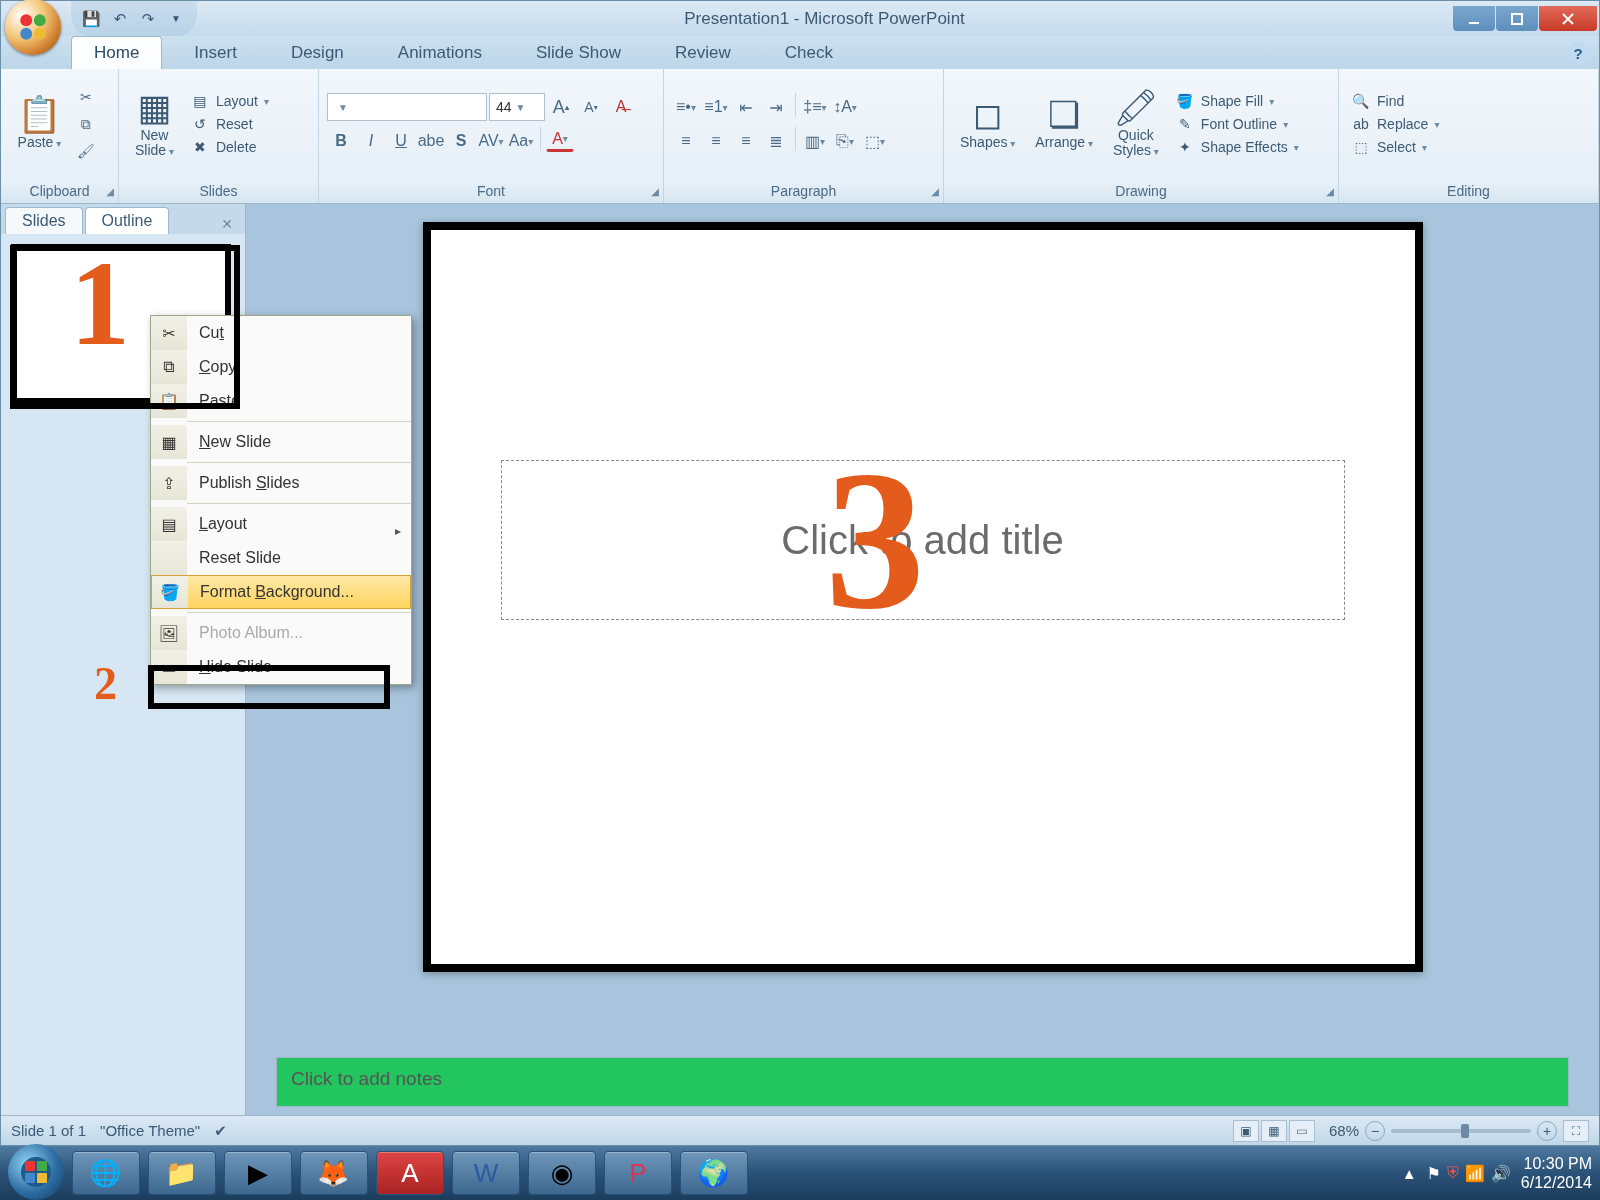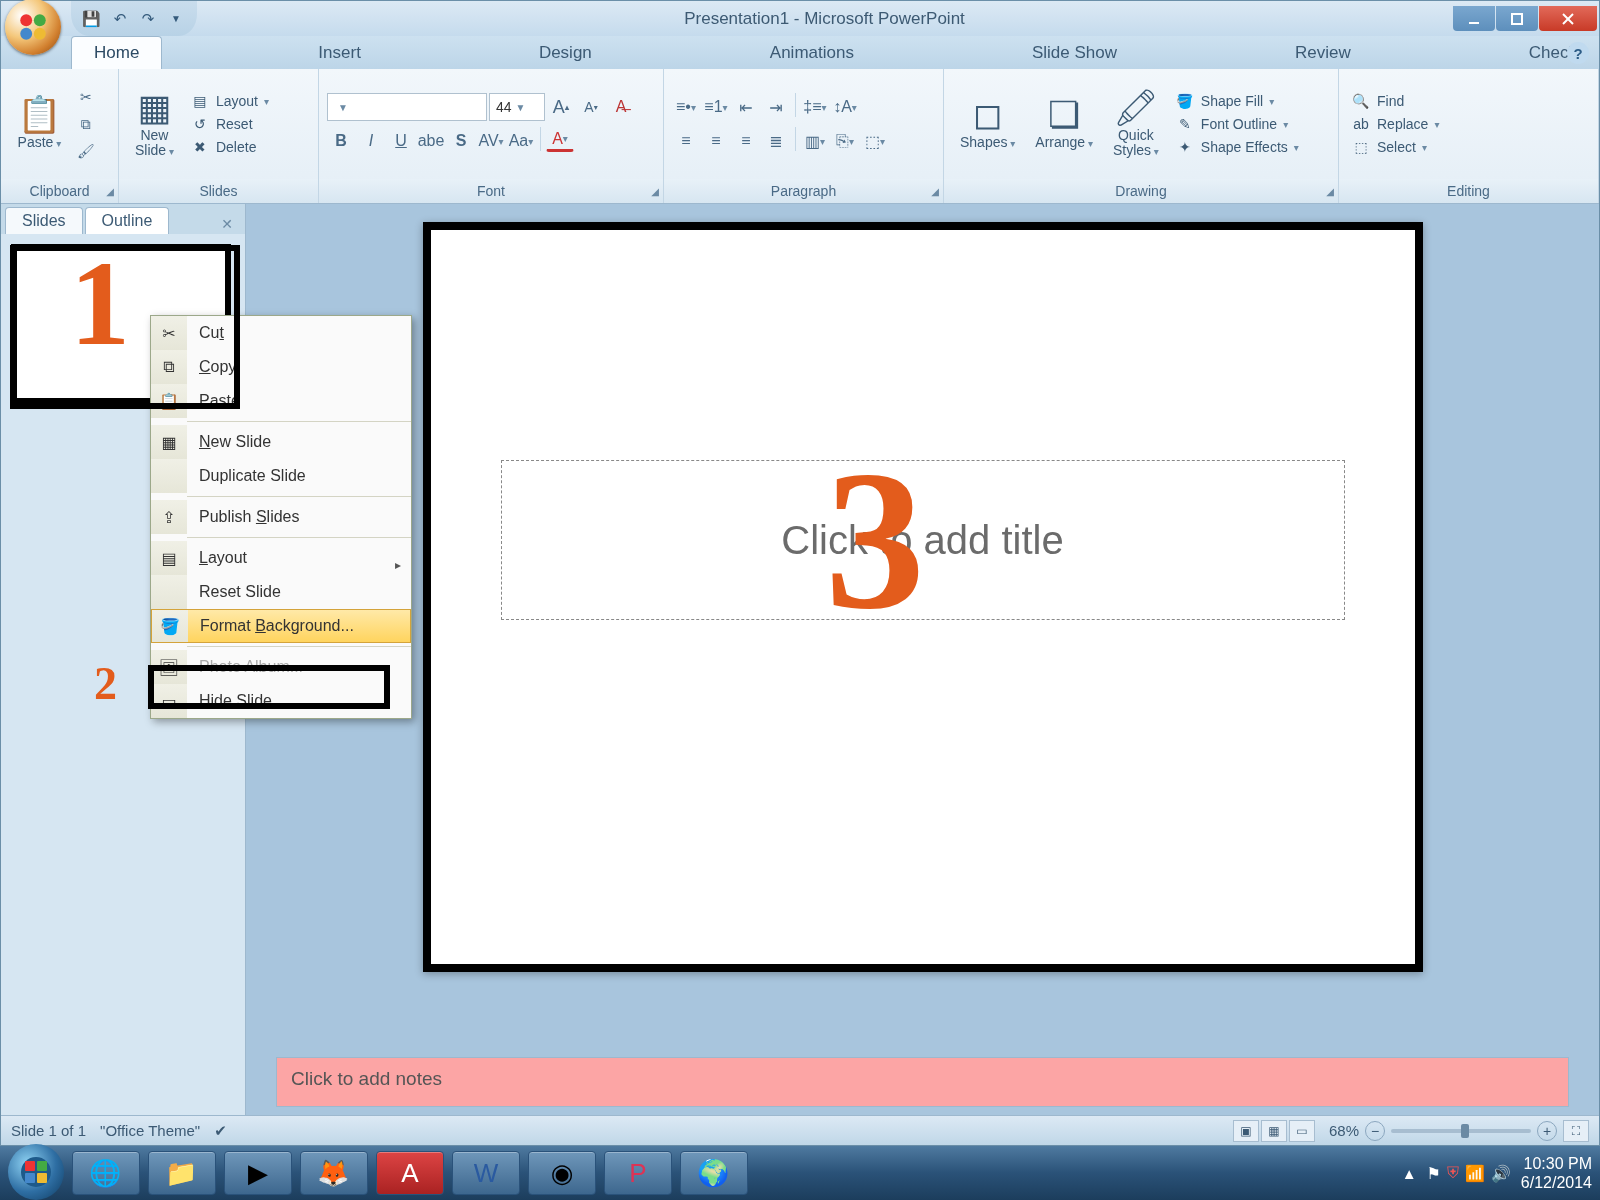--- a/index.html
+++ b/index.html
@@ -13,21 +13,21 @@
 .office-btn svg{width:34px;height:34px;}
 .qat { margin-left: 70px; display: flex; gap: 6px; align-items: center; height: 100%; padding: 0 10px; background: linear-gradient(#c9dded,#b8d2e6); border-radius: 0 0 18px 18px / 0 0 22px 22px; }
 .qat-btn { width: 22px; height: 22px; display:flex;align-items:center;justify-content:center;color:#355b7c;font-size:15px; }
 .title-text { flex:1; text-align:center; font-size:17px; color:#3d5a73; }
 .win-ctrls { display:flex; margin-right:2px; }
 .win-ctrl { width:42px; height:25px; display:flex;align-items:center;justify-content:center;font-size:15px;color:#fff; background:linear-gradient(#7aa7cf,#5d8fbc); border-radius:0 0 4px 4px; margin-left:1px;}
 .win-ctrl.close { background:linear-gradient(#e26a5a,#c83a27); width:58px;}
 .win-ctrl.close svg,.win-ctrl svg{stroke:#fff;stroke-width:2;}
 
 
-.ribbon-tabs { height: 33px; display:flex; align-items:flex-end; padding-left:70px; gap:22px; background: linear-gradient(#cde1f0,#bcd5e8); position:relative;justify-content:space-between;}
+.ribbon-tabs { height: 33px; display:flex; align-items:flex-end; padding-left:70px; gap:10px; background: linear-gradient(#cde1f0,#bcd5e8); position:relative;}
 .ribbon-tab { padding: 6px 22px 6px; font-size:17px; color:#3c5a74; border-radius:4px 4px 0 0; cursor:default;}
 .ribbon-tab.active { background:#fbfdff; color:#2c4a64; border:1px solid #9db8ce; border-bottom:none;}
 .help-icon { position:absolute; right:10px; top:6px; width:22px;height:22px;border-radius:50%;background:#c0daef;color:#2c5c86;display:flex;align-items:center;justify-content:center;font-size:15px;font-weight:bold;}
 
 
 .ribbon-body { height: 135px; background:linear-gradient(#f2f7fb,#e4eef6); border-bottom:1px solid #9db8ce; display:flex; }
 .group { border-right:1px solid #c3d6e5; display:flex;flex-direction:column; }
 .group-controls{flex:1; display:flex; align-items:center; padding:4px 8px; gap:4px;}
 .group-label{height:24px;font-size:14px;color:#4a6a86;text-align:center;background:linear-gradient(#e8f1f8,#d7e6f1);display:flex;align-items:center;justify-content:center;gap:4px;position:relative;}
 .group-label .launcher{position:absolute;right:4px;font-size:10px;color:#6b8aa4;}
@@ -56,21 +56,21 @@
 .panel-close{margin-left:auto;padding:2px 8px;color:#6b8aa4;font-size:14px;}
 .slides-pane{width:245px;background:#d6e6f2;display:flex;flex-direction:column;border-right:1px solid #9db8ce;}
 .thumb-area{flex:1;padding:10px;position:relative;}
 .slide-thumb{width:220px;height:160px;background:#fff;border:6px solid #000;position:relative;}
 .editor{flex:1;background:#a8c5dd;display:flex;flex-direction:column;min-width:0;}
 .canvas-wrap{flex:1;display:flex;align-items:flex-start;justify-content:center;padding:18px 30px;overflow:hidden;}
 .slide-canvas{width:1000px;height:750px;background:#fff;border:8px solid #000;box-shadow:0 2px 8px rgba(0,0,0,.3);position:relative;}
 .placeholder{position:absolute;border:1px dashed #888;display:flex;align-items:center;justify-content:center;color:#6b6b6b;text-align:right;}
 .ph-title{left:70px;top:230px;right:70px;height:160px;font-size:40px;}
 .ph-sub{left:140px;top:400px;right:140px;height:210px;font-size:30px;align-items:flex-start;padding-top:14px;}
-.notes-bar{height:50px;margin:0 30px 8px;background:#fca5a5;border:1px solid #9db8ce;padding:10px 14px;font-size:19px;color:#555;}
+.notes-bar{height:50px;margin:0 30px 8px;background:#22c55e;border:1px solid #9db8ce;padding:10px 14px;font-size:19px;color:#555;}
 
 
 .ctx-menu{position:absolute;left:150px;top:315px;width:262px;background:#fafafa;border:1px solid #9ca88a;box-shadow:3px 3px 8px rgba(0,0,0,.35);z-index:200;font-size:16px;}
 .ctx-item{display:flex;align-items:center;height:34px;padding:0 12px 0 0;gap:12px;color:#333;position:relative;}
 .ctx-item .icobox{width:36px;height:100%;display:flex;align-items:center;justify-content:center;background:linear-gradient(#f0f0e6,#e6e6d8);font-size:16px;}
 .ctx-item.highlight{background:linear-gradient(#ffe9a8,#ffd45e);border:1px solid #d4a33a;height:34px;}
 .ctx-item .sub::after{content:"▸";position:absolute;right:10px;color:#555;font-size:12px;}
 .ctx-sep{height:1px;background:#d4d4c4;margin:3px 0 3px 36px;}
 .u{text-decoration:underline;}
 .disabled{color:#aaa;}
@@ -423,24 +423,20 @@
     </div>
   <div class="ctx-item">
       <span class="icobox">📋</span>
       <span><span class="u">P</span><span>aste</span></span>
     </div>
   <div class="ctx-sep"></div>
   <div class="ctx-item">
       <span class="icobox">▦</span>
       <span><span class="u">N</span><span>ew Slide</span></span>
     </div>
-  <div class="ctx-item">
-      <span class="icobox"></span>
-      <span>Duplicate Slide</span>
-    </div>
   <div class="ctx-sep"></div>
   <div class="ctx-item">
       <span class="icobox">⇪</span>
       <span><span>Publish </span><span class="u">S</span><span>lides</span></span>
     </div>
   <div class="ctx-sep"></div>
   <div class="ctx-item">
       <span class="icobox">▤</span>
       <span><span class="u">L</span><span>ayout</span></span>
       <span class="sub"></span>

